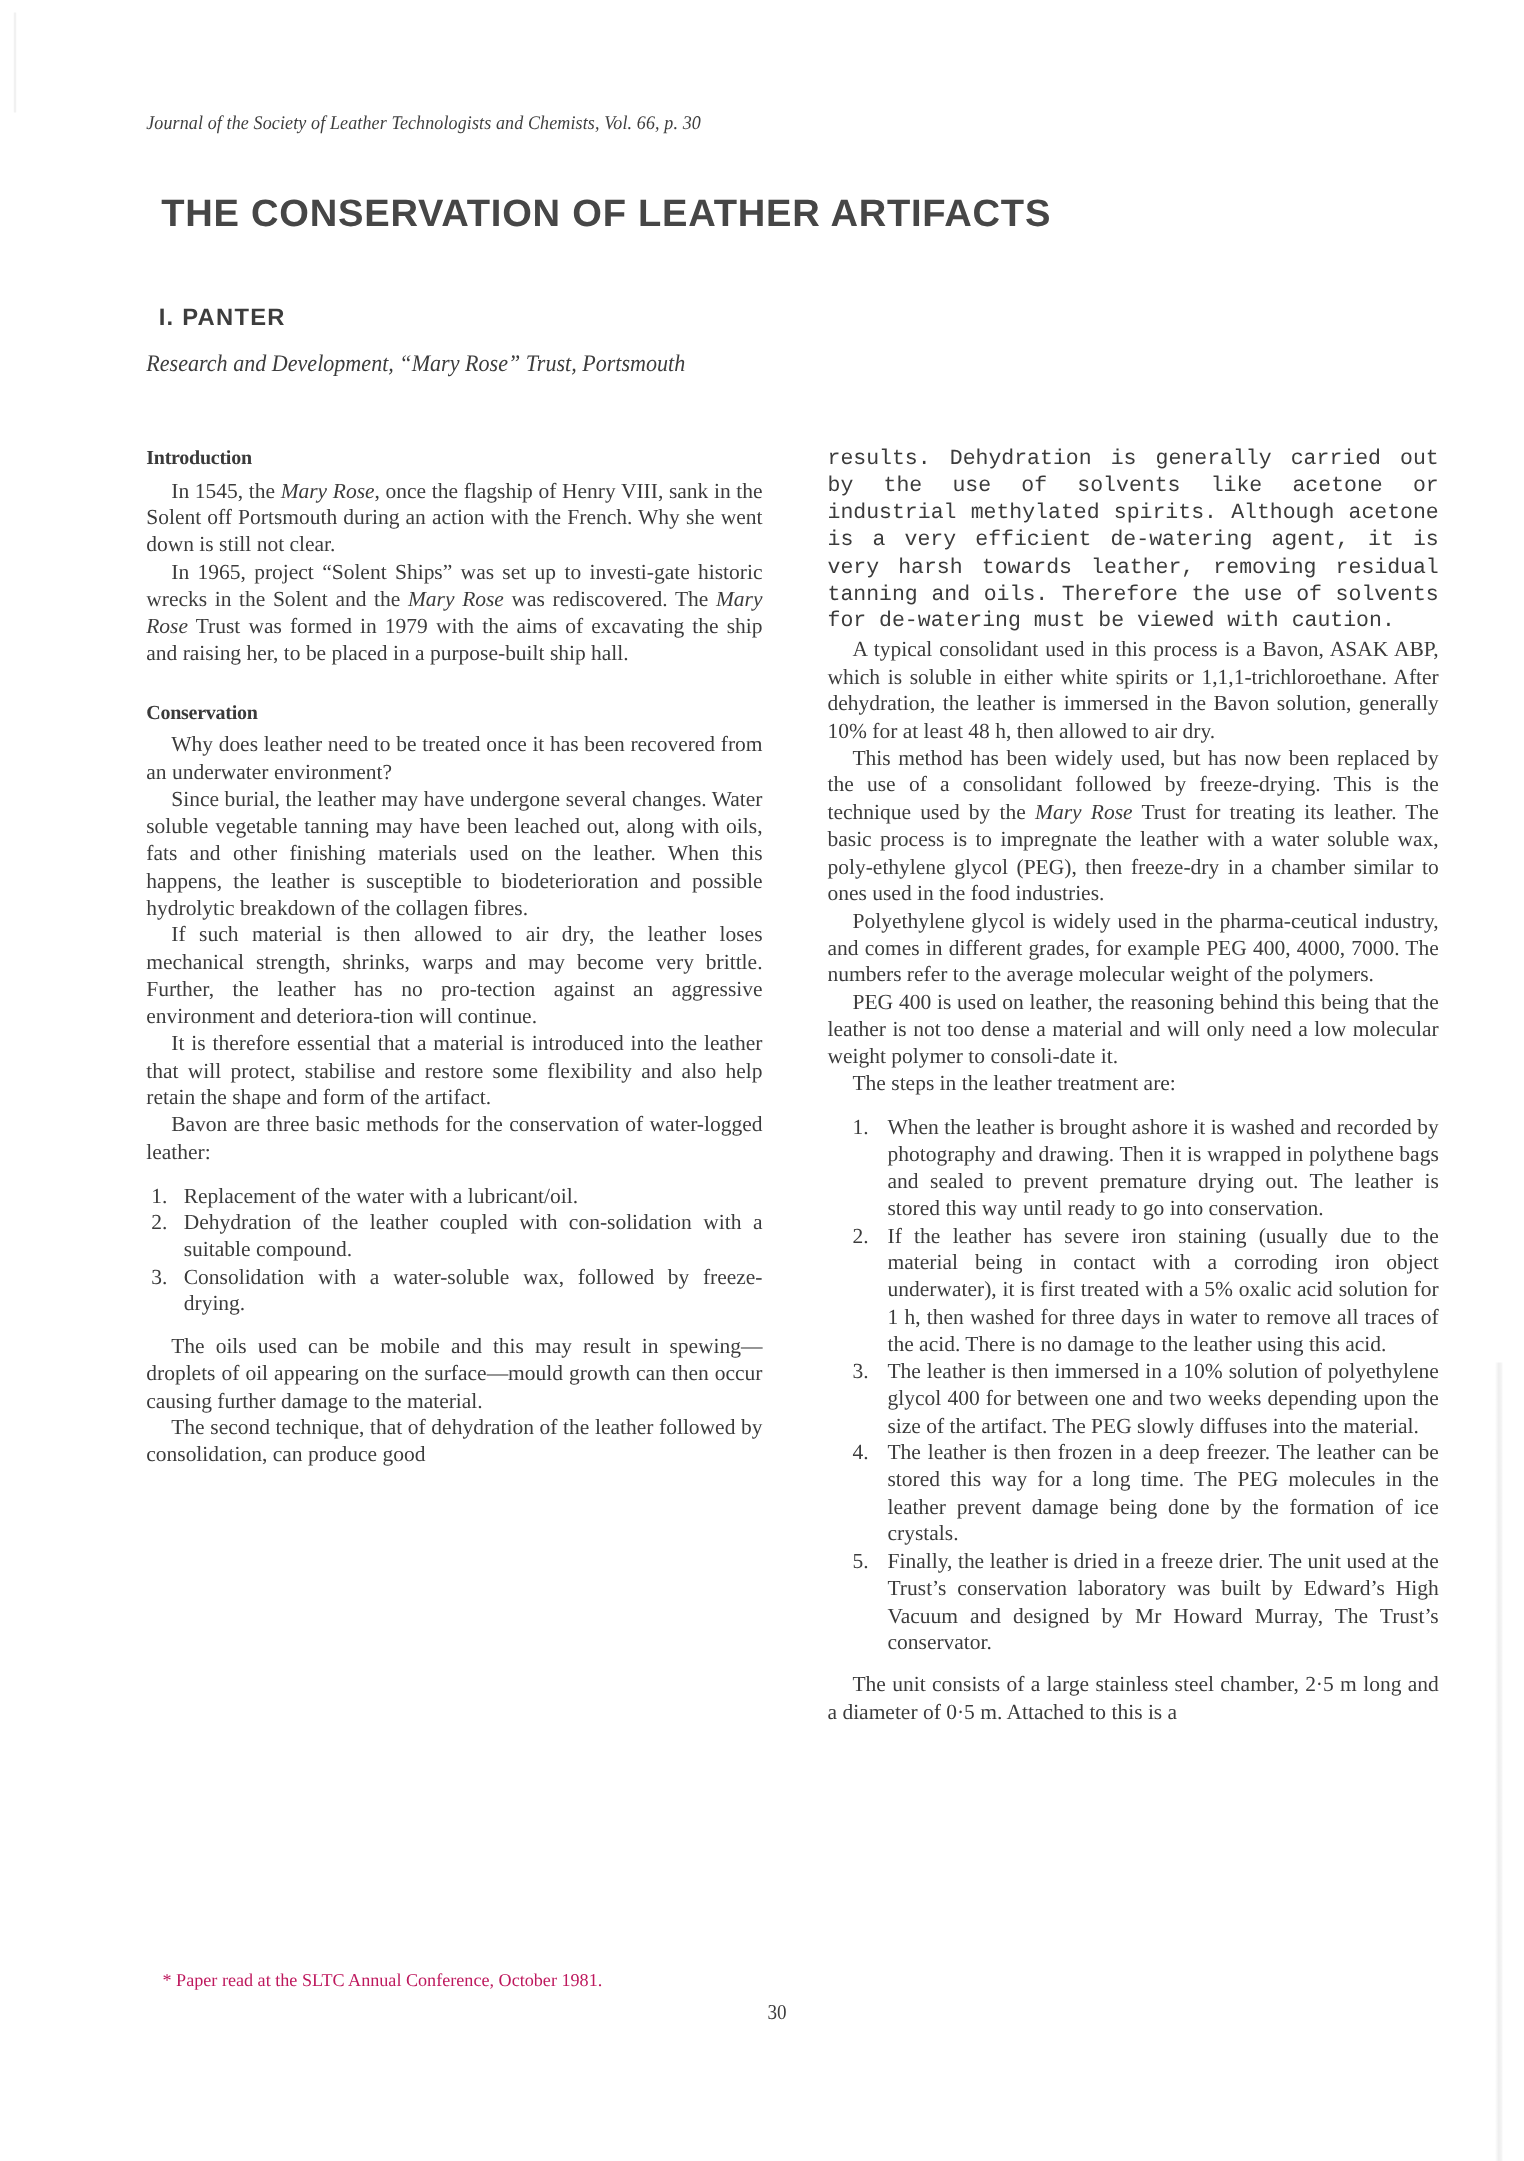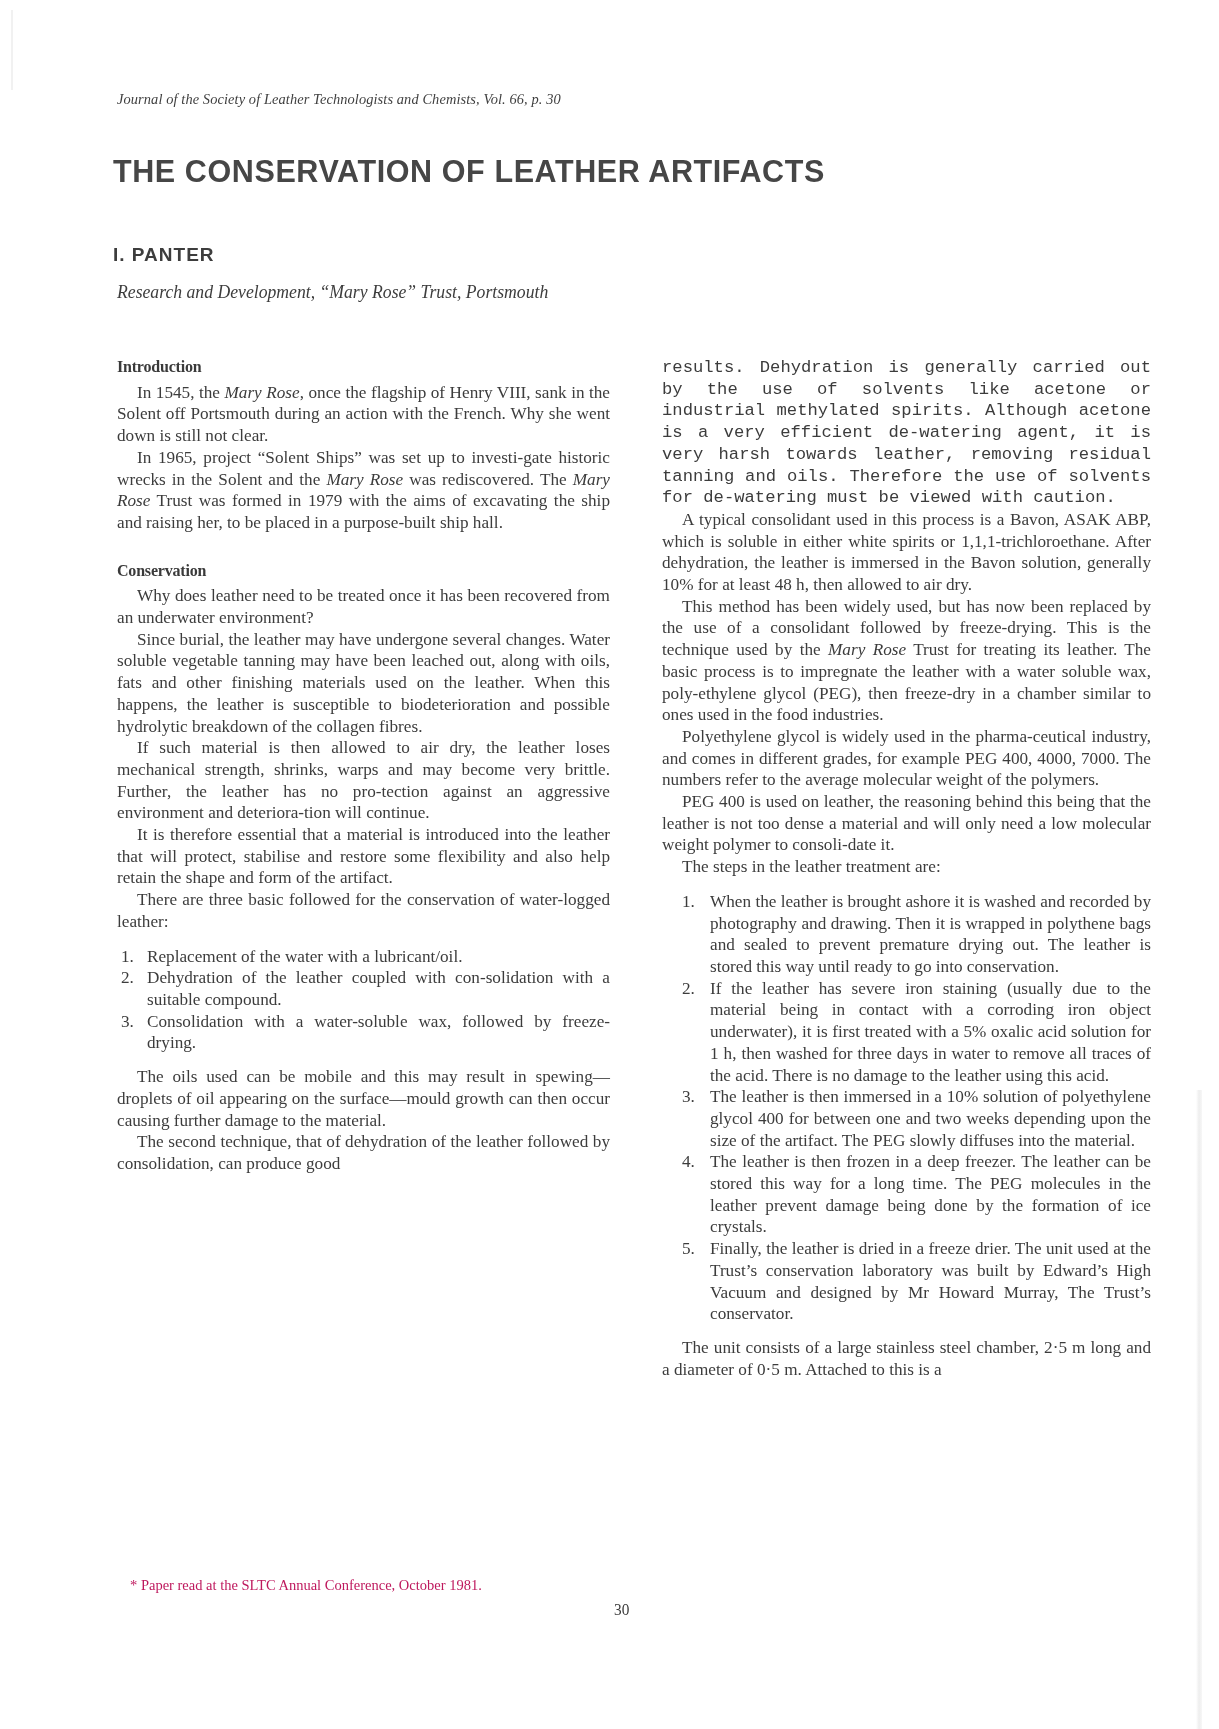--- a/index.html
+++ b/index.html
@@ -14,23 +14,23 @@
     position: absolute; left: 117px; top: 90px;
     font-style: italic; font-size: 15.5px; color: #3f3f3f; letter-spacing: 0.1px;
     font-family: "Liberation Serif", serif;
     transform: scaleX(0.93); transform-origin: left top;
   }
   .title {
     position: absolute; left: 113px; top: 154px;
     font-family: "Liberation Sans", "DejaVu Sans", sans-serif;
     font-weight: bold; font-size: 30.5px; line-height: 35px; color: #464646; letter-spacing: 0.6px;
   }
-  .title div { white-space: nowrap; }
+  .title div { white-space: nowrap; margin-left: 16px; }
   .author {
-    position: absolute; left: 113px; top: 244px;
+    position: absolute; left: 127px; top: 244px;
     font-family: "Liberation Sans", sans-serif; font-weight: bold; font-size: 19px; color: #3d3d3d; letter-spacing: 1px;
   }
   .affiliation {
     position: absolute; left: 117px; top: 281px;
     font-style: italic; font-size: 19px; color: #3d3d3d;
     transform: scaleX(0.93); transform-origin: left top; white-space: nowrap;
   }
   .col { position: absolute; font-size: 17.2px; line-height: 21.7px; color: #3c3c3c; }
   .col-left { left: 117px; top: 356px; width: 493px; }
   .col-right { left: 662px; top: 357px; width: 489px; }
@@ -75,21 +75,21 @@
     </div>
 
   <div class="gap-section"></div>
 
   <div class="section-heading">Conservation</div>
   <div>
       <p class="para">Why does leather need to be treated once it has been recovered from an underwater environment?</p>
       <p class="para">Since burial, the leather may have undergone several changes. Water soluble vegetable tanning may have been leached out, along with oils, fats and other finishing materials used on the leather. When this happens, the leather is susceptible to biodeterioration and possible hydrolytic breakdown of the collagen fibres.</p>
       <p class="para">If such material is then allowed to air dry, the leather loses mechanical strength, shrinks, warps and may become very brittle. Further, the leather has no pro-tection against an aggressive environment and deteriora-tion will continue.</p>
       <p class="para">It is therefore essential that a material is introduced into the leather that will protect, stabilise and restore some flexibility and also help retain the shape and form of the artifact.</p>
-      <p class="para">There are three basic followed for the conservation of water-logged leather:</p>
+      <p class="para">Bavon are three basic methods for the conservation of water-logged leather:</p>
     </div>
 
   <ol class="list">
       <li><span class="num">1.</span><span>Replacement of the water with a lubricant/oil.</span></li>
       <li><span class="num">2.</span><span>Dehydration of the leather coupled with con-solidation with a suitable compound.</span></li>
       <li><span class="num">3.</span><span>Consolidation with a water-soluble wax, followed by freeze-drying.</span></li>
     </ol>
 
   <div>
       <p class="para">The oils used can be mobile and this may result in spewing—droplets of oil appearing on the surface—mould growth can then occur causing further damage to the material.</p>

